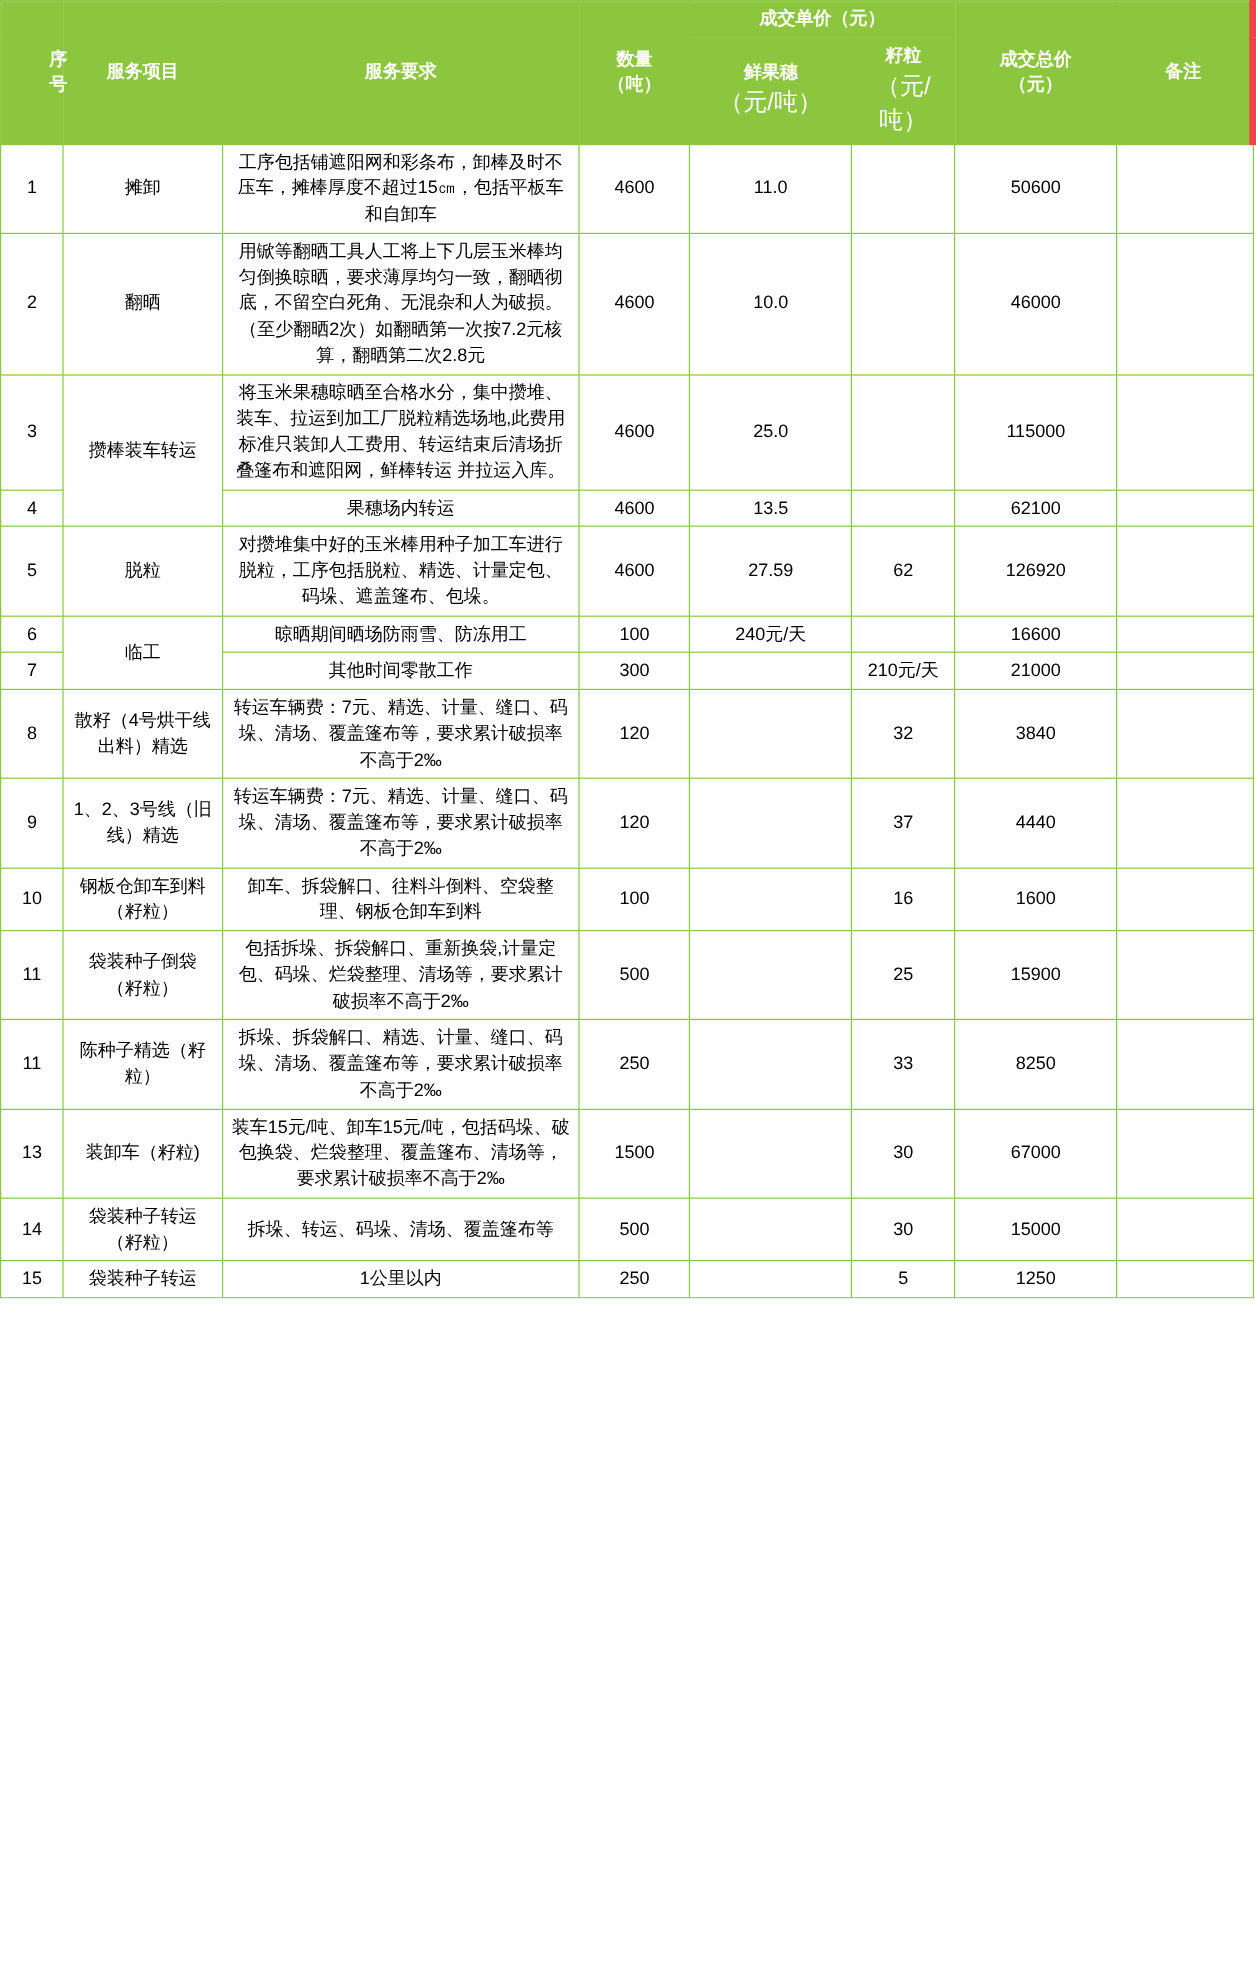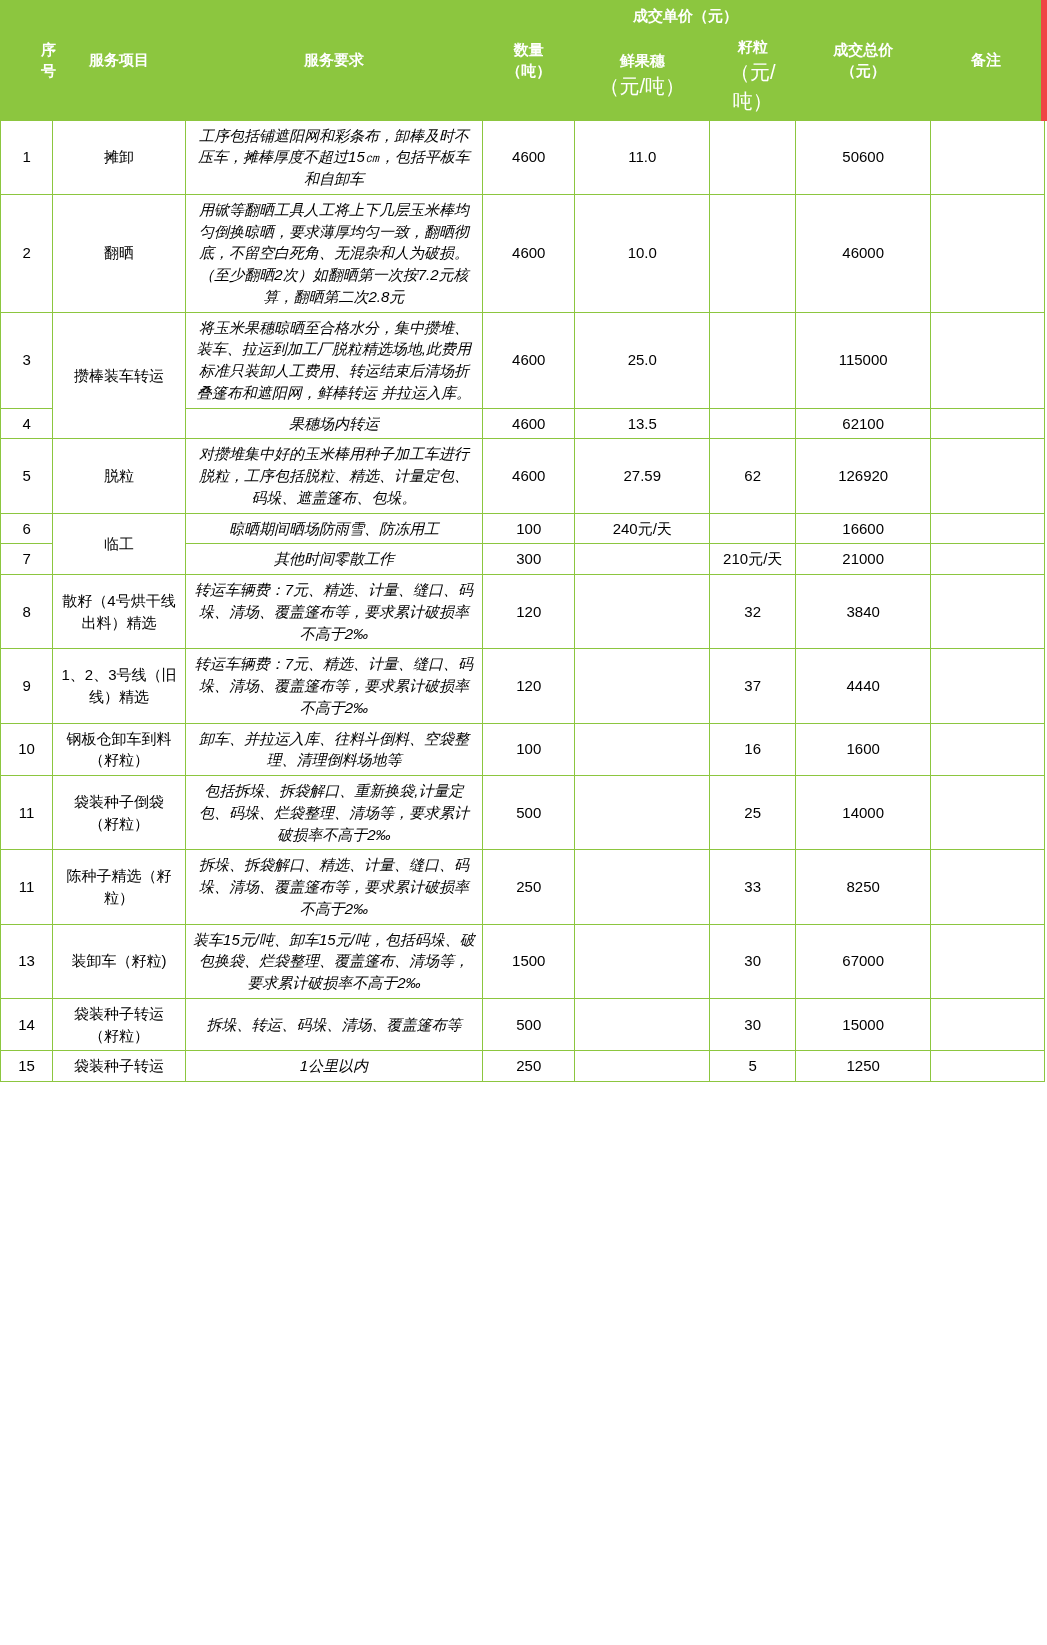--- a/index.html
+++ b/index.html
@@ -46,21 +46,21 @@
   .col-total  { width: 134px; }
   .col-remark { width: 113px; }
   .sub-head {
     font-size: 15px;
     font-weight: bold;
   }
   .sub-unit {
     font-weight: normal;
     font-size: 20px;
   }
-  td.req-text { text-align: center; font-style: italic; }
+  td.req-text { text-align: center; }
   td.item-cell { font-size: 15px; }
   td.num { font-size: 15px; }
 </style>
 </head>
 <body>
 
 <table class="service-table">
   <colgroup>
     <col class="col-no">
     <col class="col-item">
@@ -183,35 +183,35 @@
         <td class="req-text">转运车辆费：7元、精选、计量、缝口、码垛、清场、覆盖篷布等，要求累计破损率不高于2‰</td>
         <td class="num">120</td>
         <td class="num"></td>
         <td class="num">37</td>
         <td class="num">4440</td>
         <td class="num"></td>
       </tr>
       <tr>
         <td class="num">10</td>
         <td class="item-cell">钢板仓卸车到料（籽粒）</td>
-        <td class="req-text">卸车、并拉运入库、往料斗倒料、空袋整理、清理倒料场地等</td>
+        <td class="req-text">卸车、拆袋解口、往料斗倒料、空袋整理、钢板仓卸车到料</td>
         <td class="num">100</td>
         <td class="num"></td>
         <td class="num">16</td>
         <td class="num">1600</td>
         <td class="num"></td>
       </tr>
       <tr>
         <td class="num">11</td>
         <td class="item-cell">袋装种子倒袋（籽粒）</td>
         <td class="req-text">包括拆垛、拆袋解口、重新换袋,计量定包、码垛、烂袋整理、清场等，要求累计破损率不高于2‰</td>
         <td class="num">500</td>
         <td class="num"></td>
         <td class="num">25</td>
-        <td class="num">14000</td>
+        <td class="num">15900</td>
         <td class="num"></td>
       </tr>
       <tr>
         <td class="num">11</td>
         <td class="item-cell">陈种子精选（籽粒）</td>
         <td class="req-text">拆垛、拆袋解口、精选、计量、缝口、码垛、清场、覆盖篷布等，要求累计破损率不高于2‰</td>
         <td class="num">250</td>
         <td class="num"></td>
         <td class="num">33</td>
         <td class="num">8250</td>

